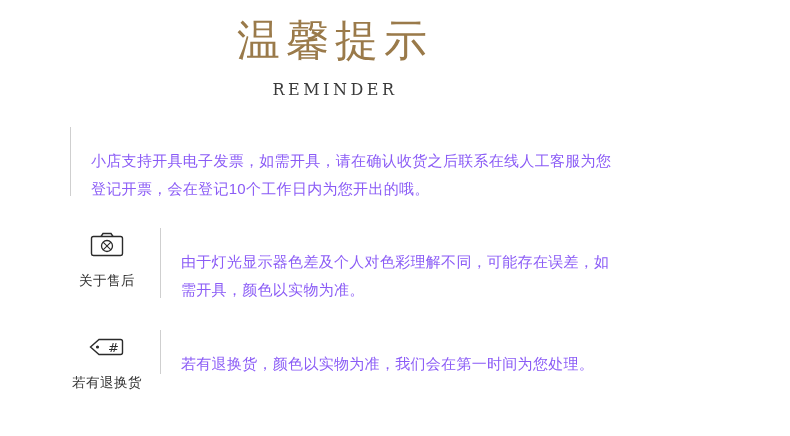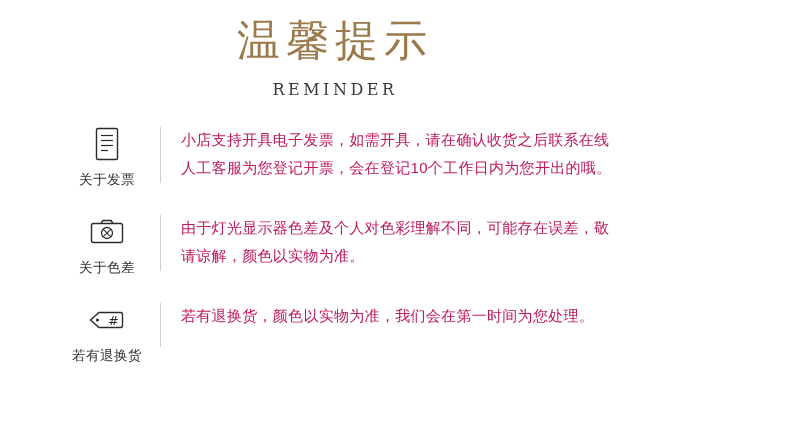--- a/index.html
+++ b/index.html
@@ -80,23 +80,24 @@
     width: 1px;
     background: #cfcfcf;
     align-self: stretch;
     margin: 2px 20px 2px 8px;
     flex: 0 0 1px;
   }
   .item-text {
     flex: 1 1 auto;
     font-size: 15px;
     line-height: 1.85;
-    color: #be185d;
+    color: #8b5cf6;
     letter-spacing: 0.3px;
     padding-top: 1px;
+    margin-top: 21px;
   }
   
   .item-invoice .divider { margin-top: 2px; margin-bottom: 6px; }
   .item-color .divider  { margin-top: 2px; margin-bottom: 6px; }
   .item-after .divider  { margin-top: 2px; margin-bottom: 18px; }
 
   .item-invoice .item-left { padding-top: 0px; }
   .item-color .item-left { padding-top: 0px; }
   .item-after .item-left { padding-top: 0px; }
 </style>
@@ -106,51 +107,39 @@
 <div class="page">
 
   <div class="header">
     <h1 class="title-cn">温馨提示</h1>
     <div class="title-en">REMINDER</div>
   </div>
 
   <div class="items">
 
     <div class="item item-invoice">
-      <div class="item-left">
-        <div class="icon-box">
-          <svg width="30" height="36" viewBox="0 0 30 36" fill="none" xmlns="http://www.w3.org/2000/svg">
-            <rect x="4.5" y="2.5" width="21" height="31" rx="1.5" stroke="#2b2b2b" stroke-width="1.4"></rect>
-            <line x1="9" y1="9.5" x2="21" y2="9.5" stroke="#2b2b2b" stroke-width="1.2"></line>
-            <line x1="9" y1="14.5" x2="21" y2="14.5" stroke="#2b2b2b" stroke-width="1.2"></line>
-            <line x1="9" y1="19.5" x2="21" y2="19.5" stroke="#2b2b2b" stroke-width="1.2"></line>
-            <line x1="9" y1="24.5" x2="16" y2="24.5" stroke="#2b2b2b" stroke-width="1.2"></line>
-          </svg>
-        </div>
-        <div class="icon-label">关于发票</div>
-      </div>
       <div class="divider"></div>
       <div class="item-text">小店支持开具电子发票，如需开具，请在确认收货之后联系在线人工客服为您登记开票，会在登记10个工作日内为您开出的哦。</div>
     </div>
 
     <div class="item item-color">
       <div class="item-left">
         <div class="icon-box">
           <svg width="38" height="30" viewBox="0 0 38 30" fill="none" xmlns="http://www.w3.org/2000/svg">
             <rect x="3.5" y="6.5" width="31" height="19" rx="2" stroke="#2b2b2b" stroke-width="1.4"></rect>
             <path d="M13 6.5 L15 3.5 H23 L25 6.5" stroke="#2b2b2b" stroke-width="1.4" fill="none"></path>
             <circle cx="19" cy="16" r="5.5" stroke="#2b2b2b" stroke-width="1.3"></circle>
             <line x1="15.1" y1="12.1" x2="22.9" y2="19.9" stroke="#2b2b2b" stroke-width="1.1"></line>
             <line x1="22.9" y1="12.1" x2="15.1" y2="19.9" stroke="#2b2b2b" stroke-width="1.1"></line>
           </svg>
         </div>
-        <div class="icon-label">关于色差</div>
+        <div class="icon-label">关于售后</div>
       </div>
       <div class="divider"></div>
-      <div class="item-text">由于灯光显示器色差及个人对色彩理解不同，可能存在误差，敬请谅解，颜色以实物为准。</div>
+      <div class="item-text">由于灯光显示器色差及个人对色彩理解不同，可能存在误差，如需开具，颜色以实物为准。</div>
     </div>
 
     <div class="item item-after">
       <div class="item-left">
         <div class="icon-box">
           <svg width="42" height="24" viewBox="0 0 42 24" fill="none" xmlns="http://www.w3.org/2000/svg">
             <path d="M13 4.5 H34.5 a2 2 0 0 1 2 2 v11 a2 2 0 0 1 -2 2 H13 L4.5 12 Z" stroke="#2b2b2b" stroke-width="1.4" fill="none"></path>
             <circle cx="11.5" cy="12" r="1.6" fill="#2b2b2b"></circle>
             <text x="22" y="17" font-family="DejaVu Sans, sans-serif" font-size="13" fill="#2b2b2b">#</text>
           </svg>

